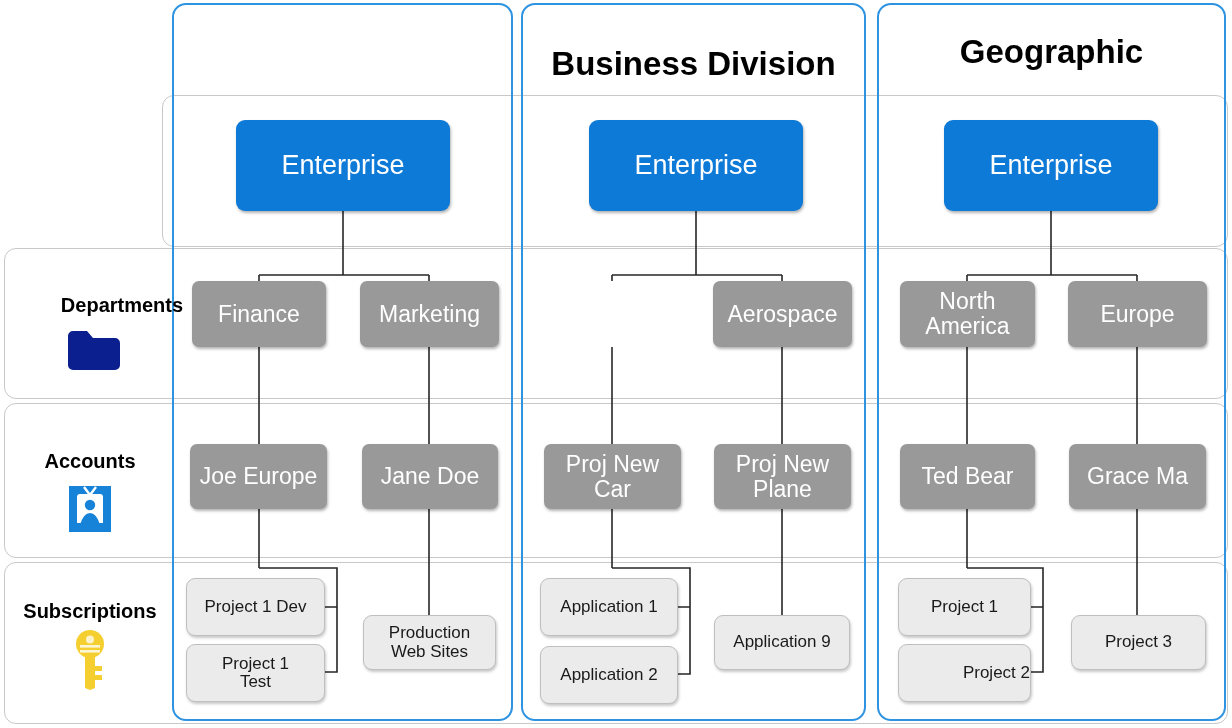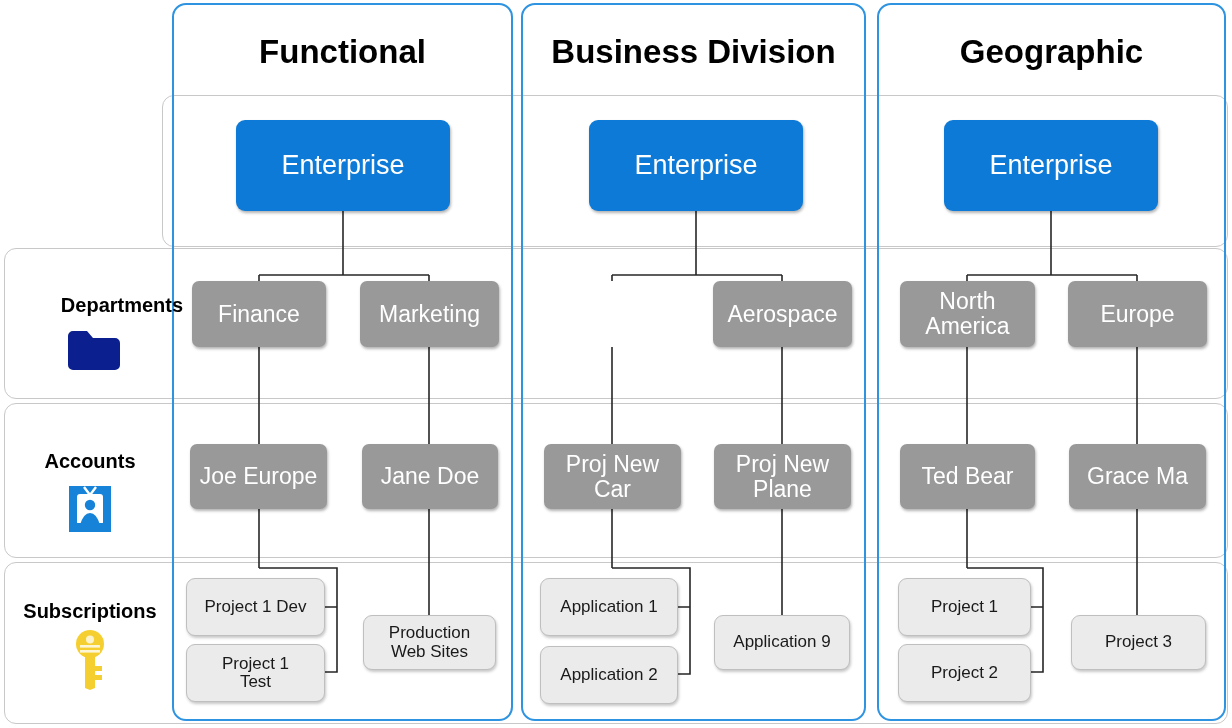--- a/index.html
+++ b/index.html
@@ -51,22 +51,21 @@
 
   <div class="row-band" style="left:162px;top:95px;width:1066px;height:152px;"></div>
   <div class="row-band" style="left:4px;top:248px;width:1224px;height:151px;"></div>
   <div class="row-band" style="left:4px;top:403px;width:1224px;height:155px;"></div>
   <div class="row-band" style="left:4px;top:562px;width:1224px;height:162px;"></div>
 
   <div class="col-panel" style="left:172px;top:3px;width:341px;height:718px;"></div>
   <div class="col-panel" style="left:521px;top:3px;width:345px;height:718px;"></div>
   <div class="col-panel" style="left:877px;top:3px;width:349px;height:718px;"></div>
 
-  <div class="col-title" style="left:172px;top:35px;width:341px;">Functional</div>
-  <div class="col-title" style="left:521px;top:35px;width:345px;">Business Division</div>
+  <div class="col-title" style="left:521px;top:47px;width:345px;">Business Division</div>
   <div class="col-title" style="left:877px;top:35px;width:349px;">Geographic</div>
 
   <div class="row-label" style="left:4px;top:294px;width:172px;padding-left:32px;">Departments</div>
   <div class="row-icon" style="left:66px;top:326px;width:56px;height:46px;">
     <svg width="56" height="46" viewBox="0 0 56 46">
       <path d="M2 10 a5 5 0 0 1 5-5 h14 l6 7 h22 a5 5 0 0 1 5 5 v22 a5 5 0 0 1 -5 5 h-42 a5 5 0 0 1 -5 -5 z" fill="#0b1f8f"></path>
     </svg>
   </div>
 
   <div class="row-label" style="left:4px;top:450px;width:172px;">Accounts</div>
@@ -193,20 +192,20 @@
   <div class="node sub" style="left:540px;top:646px;width:138px;height:58px;">
     <span>Application 2</span>
   </div>
   <div class="node sub" style="left:714px;top:615px;width:136px;height:55px;">
     <span>Application 9</span>
   </div>
 
   <div class="node sub" style="left:898px;top:578px;width:133px;height:58px;">
     <span>Project 1</span>
   </div>
-  <div class="node sub" style="left:898px;top:644px;width:133px;height:58px;">
+  <div class="node sub" style="left:898px;top:644px;width:133px;height:58px;justify-content:flex-end;">
     <span>Project 2</span>
   </div>
   <div class="node sub" style="left:1071px;top:615px;width:135px;height:55px;">
     <span>Project 3</span>
   </div>
 
 </div>
 
 </body></html>

